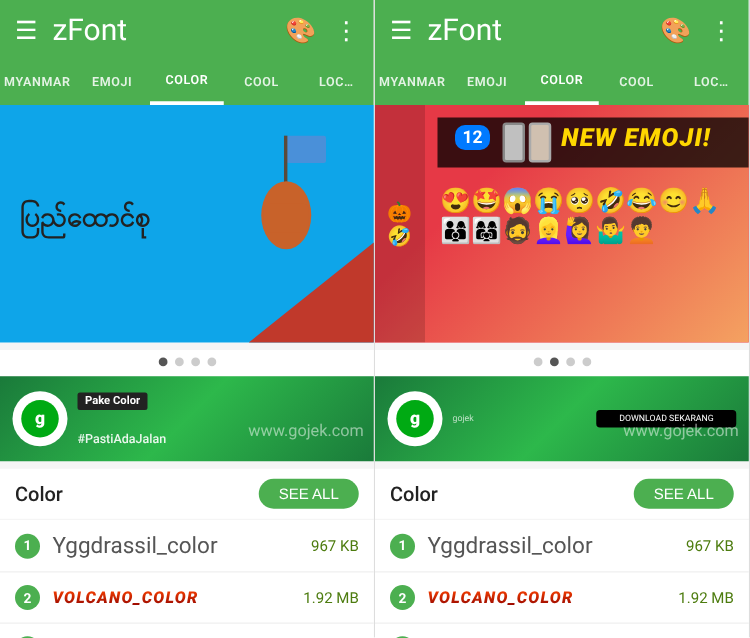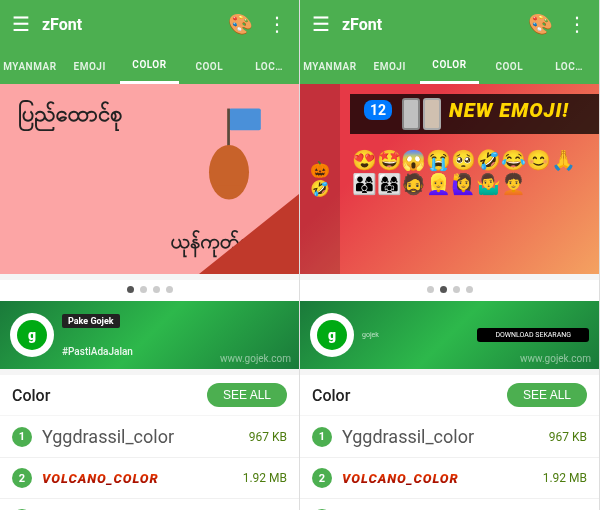--- a/index.html
+++ b/index.html
@@ -32,22 +32,22 @@
       height: 48px;
       flex-shrink: 0;
     }
     .top-bar .menu-icon {
       font-size: 20px;
       margin-right: 12px;
       cursor: pointer;
     }
     .top-bar .app-title {
       flex: 1;
-      font-size: 16px;
-      font-weight: 700;
+      font-size: 24px;
+      font-weight: 400;
     }
     .top-bar .top-icons {
       display: flex;
       gap: 14px;
       align-items: center;
     }
     .top-bar .top-icon {
       font-size: 20px;
       cursor: pointer;
     }
@@ -89,26 +89,26 @@
 
     
     .banner-container {
       background: #fff;
       position: relative;
       margin-bottom: 6px;
     }
 
     
     .banner-myanmar {
-      background: #fca5a5;
+      background: #0ea5e9;
       width: 100%;
       height: 190px;
       position: relative;
       display: flex;
-      flex-direction: row;
+      flex-direction: column;
       justify-content: center;
       padding: 16px;
       gap: 48px;
     }
     .myanmar-top-text {
       font-size: 22px;
       font-weight: bold;
       color: #222;
       line-height: 1.3;
       margin-bottom: 8px;
@@ -223,23 +223,23 @@
       font-size: 9px;
       font-weight: bold;
       padding: 2px 6px;
       border-radius: 2px;
       display: inline-block;
       margin-bottom: 2px;
       width: fit-content;
     }
     .ad-right {
       color: rgba(255,255,255,0.5);
-      font-size: 10px;
+      font-size: 13px;
       position: absolute;
-      bottom: 5px;
+      bottom: 16px;
       right: 8px;
     }
     .ad-download-btn {
       background: #000;
       color: white;
       font-size: 7px;
       padding: 3px 18px;
       border-radius: 3px;
       white-space: nowrap;
     }
@@ -345,39 +345,38 @@
 
         <svg class="hand-flag" viewBox="0 0 80 110" xmlns="http://www.w3.org/2000/svg">
 
           <rect x="40" y="5" width="35" height="24" fill="#4a90d9" rx="2"></rect>
           <rect x="38" y="5" width="3" height="60" fill="#5a4a3a"></rect>
 
           <ellipse cx="40" cy="75" rx="22" ry="30" fill="#c8622a"></ellipse>
           <rect x="20" y="65" width="40" height="25" fill="#c8622a" rx="5"></rect>
         </svg>
         <div class="red-corner"></div>
-        <div class="myanmar-bottom-text">ယုန်ကုတ်ဖောင်</div>
       </div>
     </div>
 
     <div class="dots-row">
       <div class="dot active"></div>
       <div class="dot"></div>
       <div class="dot"></div>
       <div class="dot"></div>
     </div>
 
     <div class="ad-banner">
       <div class="gojek-logo">
         <div class="gojek-logo-inner">
           <span class="gojek-g">g</span>
         </div>
       </div>
       <div class="ad-text-block">
-        <span class="ad-tag">Pake Gojek</span>
+        <span class="ad-tag">Pake Color</span>
         <span style="color:rgba(255,255,255,0.9);font-size:10px;font-weight:500;margin-top:16px;">#PastiAdaJalan</span>
       </div>
       <span class="ad-right">www.gojek.com</span>
     </div>
 
     <div class="section-header">
       <span class="section-title">Color</span>
       <button class="see-all-btn">SEE ALL</button>
     </div>
 

